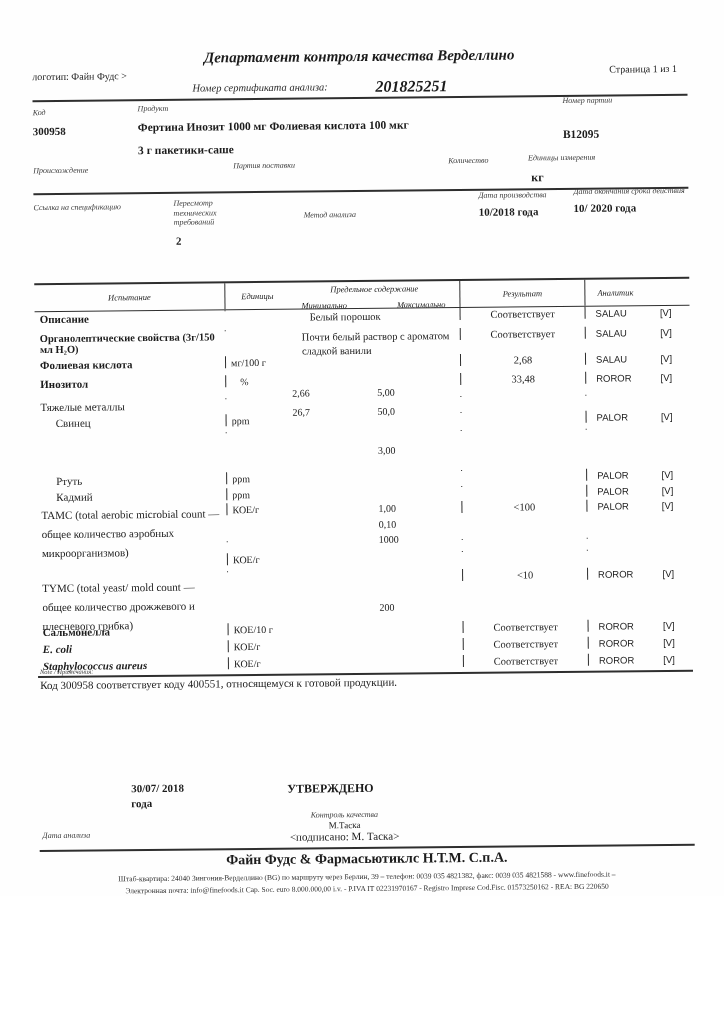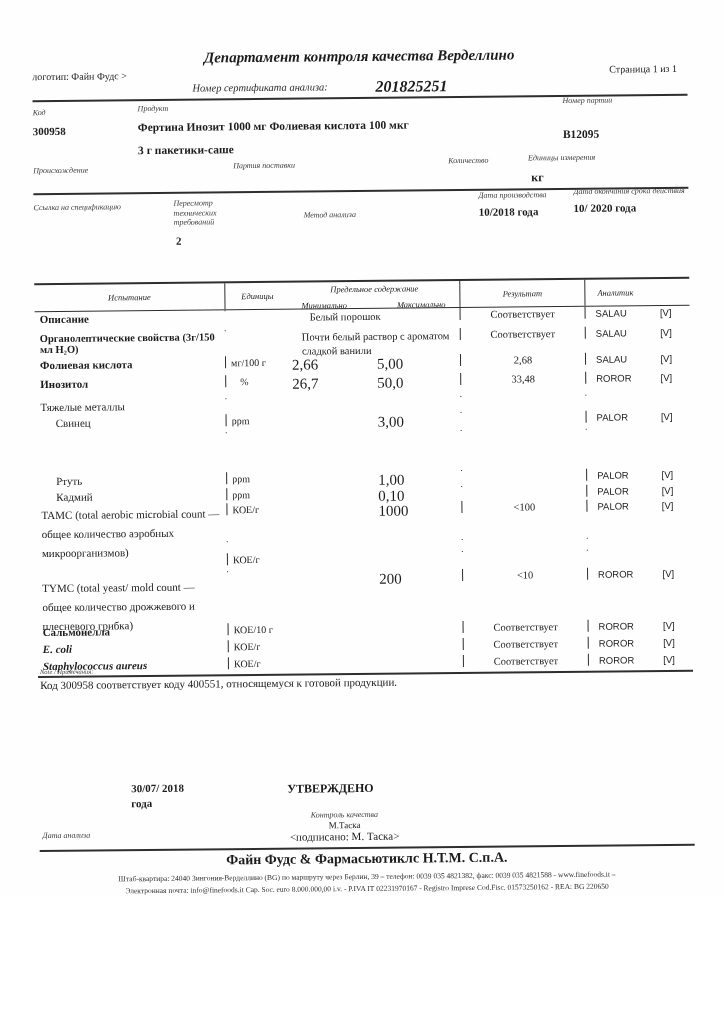--- a/index.html
+++ b/index.html
@@ -16,21 +16,21 @@
   .val-lg { font-weight:bold; font-size:11.5px; }
   .rule { position:absolute; left:35px; width:655px; height:2px; background:#2e2e2e; }
   .title { width:100%; text-align:center; font-size:15px; font-weight:bold; font-style:italic; }
 
   
   .tbl { position:absolute; left:35px; top:280px; width:655px;
          border-top:2px solid #2e2e2e; border-bottom:2px solid #2e2e2e; }
   .trow { display:grid; grid-template-columns:190px 65px 85px 85px 125px 105px; align-items:start; }
   .ct { font-size:11px; padding:1px 2px 0 5px; }
   .cu { border-left:1.5px solid #2e2e2e; font-size:10px; padding:1px 2px 0 5px; }
-  .cmin, .cmax { font-size:15px; padding:1px 2px 0 2px; }
+  .cmin, .cmax { font-size:10px; padding:1px 2px 0 2px;margin-top:31px; }
   .cdesc { grid-column:3 / 5; font-size:10.5px; padding:1px 4px 0 12px; line-height:14px; }
   .cr { border-left:1.5px solid #2e2e2e; text-align:center; font-size:10.5px; padding-top:1px; }
   .ca { border-left:1.5px solid #2e2e2e; display:flex; justify-content:space-between;
         font-size:10px; padding:1px 18px 0 10px; font-family:"Liberation Sans", sans-serif; font-size:9.5px; }
   .thead { border-bottom:1.5px solid #2e2e2e; font-style:italic; font-size:8.5px; height:26px; }
   .thead .hc { display:flex; align-items:center; justify-content:center; height:100%; }
   .hlimits { grid-column:3/5; display:flex; flex-direction:column; justify-content:space-between; height:100%; padding:2px 0 3px 0; }
   .hlimits .top { text-align:center; }
   .hlimits .mm { display:flex; justify-content:space-between; padding:0 14px 0 12px; }
   .b  { font-weight:bold; }

